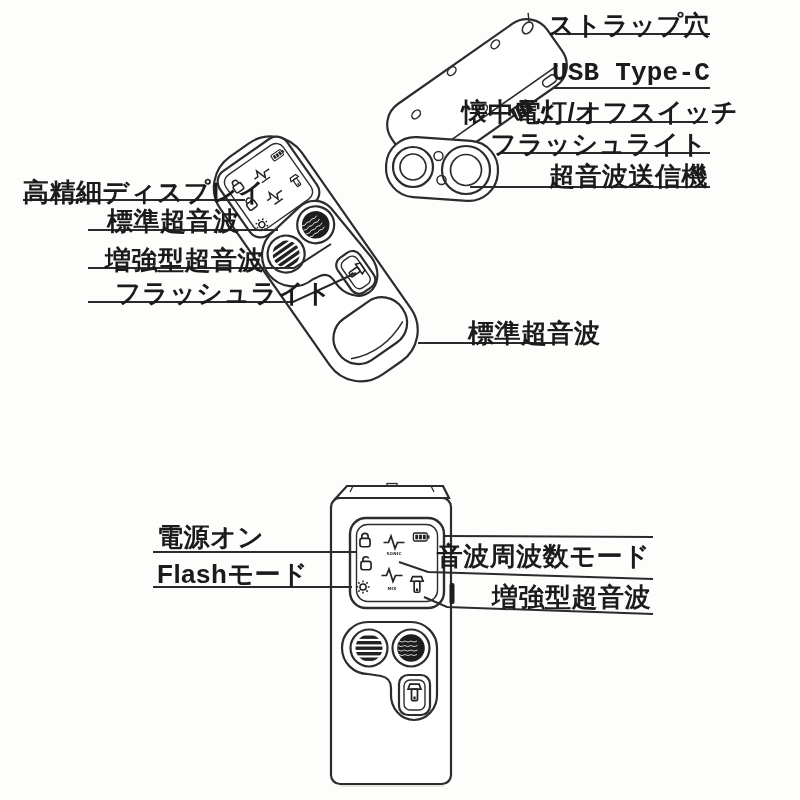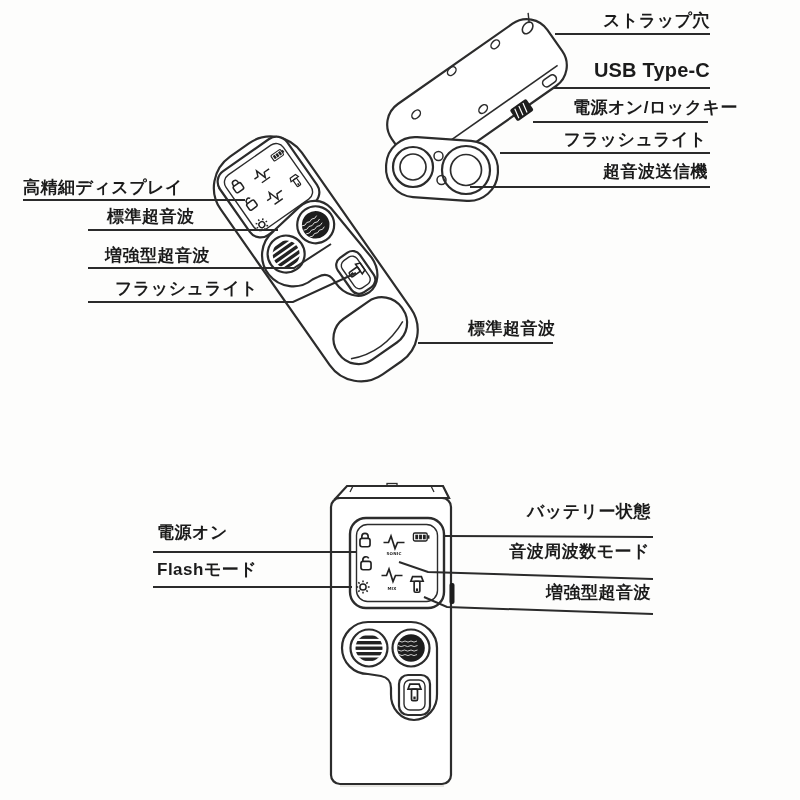--- a/index.html
+++ b/index.html
@@ -1,21 +1,21 @@
 <!DOCTYPE html>
 <html><head>
 <meta charset="utf-8">
 <style>
   html,body{margin:0;padding:0;background:#ffffff;}
   #stage{position:relative;width:800px;height:800px;background:#fdfdfc;overflow:hidden;
          font-family:"Liberation Sans","DejaVu Sans",sans-serif;}
   #art{position:absolute;inset:0;}
-  .lbl{position:absolute;font-size:17px;font-weight:700;color:#1b1b1b;letter-spacing:0.5px;
+  .lbl{position:absolute;font-size:26px;font-weight:700;color:#1b1b1b;letter-spacing:0.5px;
        line-height:1;white-space:nowrap;}
-  .lbl-latin{font-size:20px;letter-spacing:0.2px;}
+  .lbl-latin{font-size:26px;letter-spacing:0.2px;font-family:Liberation Mono, monospace;}
   .ln{stroke:#2c2c2c;fill:none;}
   .w2{stroke-width:2.2;}
   .w1{stroke-width:1.4;}
   .leader{stroke:#2b2b2b;stroke-width:2;fill:none;}
   .whitefill{fill:#ffffff;}
   .micro{font:700 4px "DejaVu Sans",sans-serif;fill:#222;letter-spacing:0.2px;}
 </style>
 </head>
 <body>
 
@@ -184,29 +184,28 @@
       <path d="M 153 552 H 357"></path>
       <path d="M 153 587 H 352"></path>
       <path d="M 443 536 L 653 537"></path>
       <path d="M 399 562 L 428 572 L 653 579"></path>
       <path d="M 424 597 L 447 607 L 653 614"></path>
     </g>
   </svg>
 
   <div class="lbl" style="right:90px;top:12px">ストラップ穴</div>
   <div class="lbl lbl-latin" style="right:90px;top:60px">USB Type-C</div>
-  <div class="lbl" style="right:62px;top:99px">電源オン/ロックキー</div>
+  <div class="lbl" style="right:62px;top:99px">懐中電灯/オフスイッチ</div>
   <div class="lbl" style="right:93px;top:131px">フラッシュライト</div>
   <div class="lbl" style="right:92px;top:163px">超音波送信機</div>
 
   <div class="lbl" style="left:23px;top:179px">高精細ディスプレイ</div>
   <div class="lbl" style="left:107px;top:208px">標準超音波</div>
   <div class="lbl" style="left:105px;top:247px">増強型超音波</div>
   <div class="lbl" style="left:115px;top:280px">フラッシュライト</div>
   <div class="lbl" style="left:468px;top:320px">標準超音波</div>
 
   <div class="lbl" style="left:157px;top:524px">電源オン</div>
   <div class="lbl" style="left:157px;top:561px">Flashモード</div>
-  <div class="lbl" style="right:149px;top:503px">バッテリー状態</div>
   <div class="lbl" style="right:150px;top:543px">音波周波数モード</div>
   <div class="lbl" style="right:149px;top:584px">増強型超音波</div>
 
 </div>
 
 </body></html>

